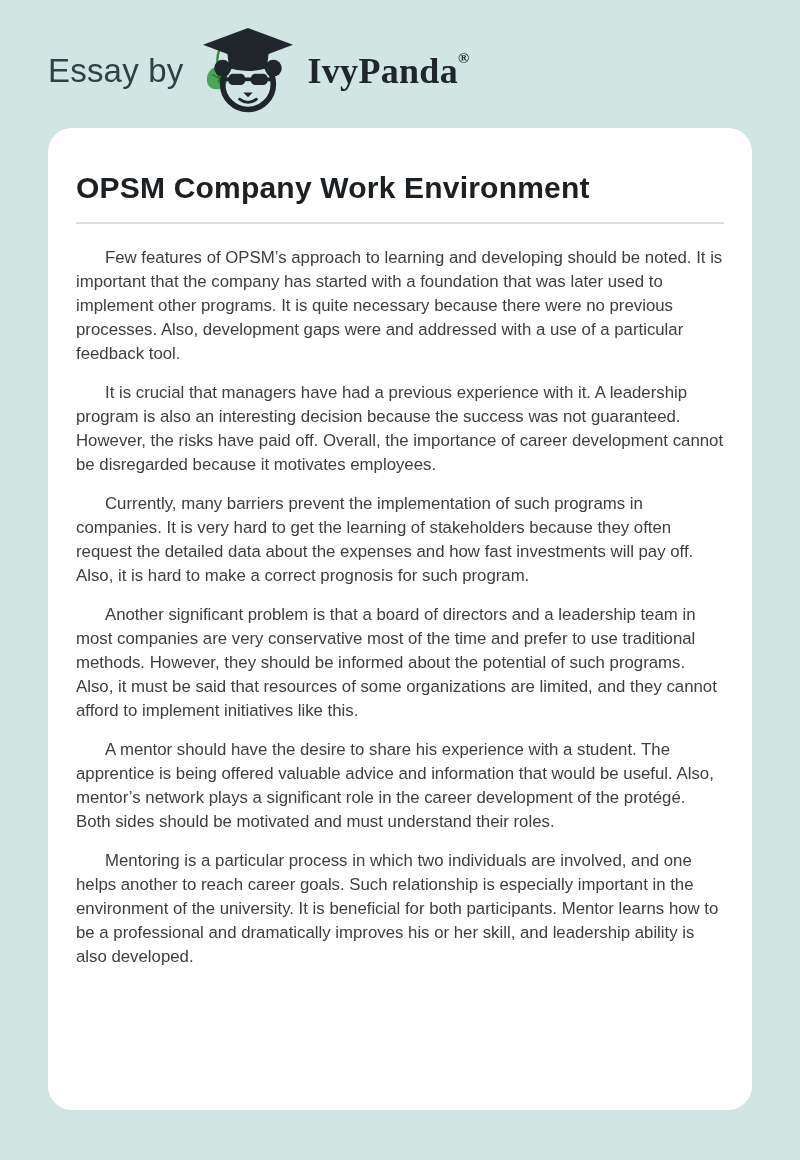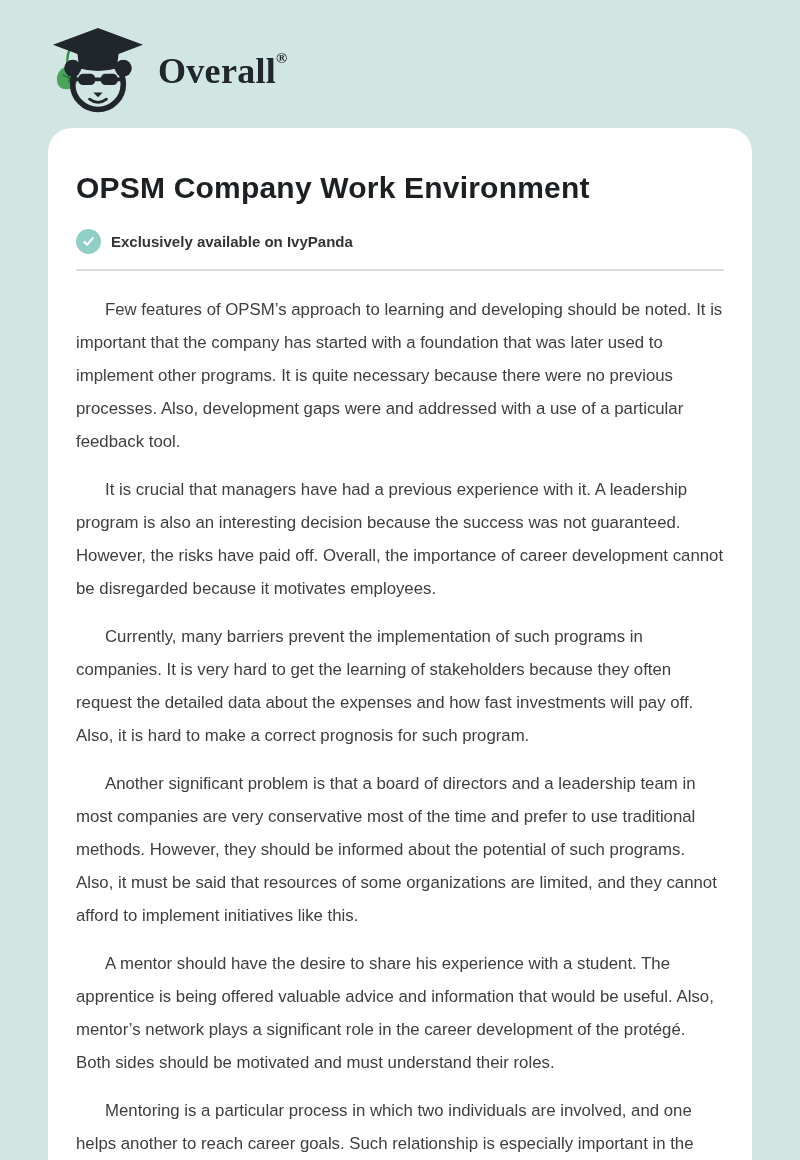--- a/index.html
+++ b/index.html
@@ -74,32 +74,33 @@
     color: #343434;
   }
   .divider {
     border: none;
     border-top: 2px solid #dcdcdc;
     margin-top: 15px;
   }
   .essay-body { margin-top: 22px; }
   .essay-body p {
     font-size: 16.8px;
-    line-height: 33px;
+    line-height: 24px;
     color: #3e3e3e;
     text-indent: 29px;
     margin-bottom: 15px;
     text-align: left;
   }
   .essay-body p:last-child { margin-bottom: 0; }
 </style>
 </head>
 <body>
 
 <header class="site-header">
+  <span class="essay-by">Essay by</span>
   <span class="logo">
     <svg width="100" height="90" viewBox="0 0 104 96" aria-hidden="true">
 
       <path d="M22 24 Q17 36 21 47" stroke="#2f8d47" stroke-width="2.5" fill="none"></path>
 
       <path d="M21 43 C11 44 6 53 9 62 C13 70 25 69 29 61 C32 54 29 46 21 43 Z" fill="#4aa55a"></path>
       <path d="M19 46 L24 66" stroke="#1f6e34" stroke-width="1.6" fill="none"></path>
       <path d="M14 52 L26 58 M27 49 L20 60" stroke="#1f6e34" stroke-width="1.2" fill="none"></path>
 
       <polygon points="52,2 100,20 52,38 4,20" fill="#20262b"></polygon>
@@ -111,34 +112,26 @@
       <circle cx="52" cy="62" r="27" fill="none" stroke="#20262b" stroke-width="6"></circle>
 
       <path d="M27 57 H77" stroke="#20262b" stroke-width="4"></path>
       <rect x="31" y="51" width="18" height="12" rx="5" fill="#20262b"></rect>
       <rect x="55" y="51" width="18" height="12" rx="5" fill="#20262b"></rect>
 
       <path d="M47 71 h10 l-5 5 z" fill="#20262b"></path>
       <path d="M43 78 Q52 85 61 78" stroke="#20262b" stroke-width="3" fill="none" stroke-linecap="round"></path>
     </svg>
   </span>
-  <span class="brand"><span>Overall</span><sup>®</sup></span>
+  <span class="brand"><span>IvyPanda</span><sup>®</sup></span>
 </header>
 
 <main class="card">
   <h1 class="essay-title">OPSM Company Work Environment</h1>
 
-  <div class="badge">
-    <span class="check-circle">
-      <svg width="13" height="13" viewBox="0 0 14 14" aria-hidden="true">
-        <path d="M2.5 7.5 L5.5 10.5 L11.5 3.5" stroke="#ffffff" stroke-width="2.4" fill="none" stroke-linecap="round" stroke-linejoin="round"></path>
-      </svg>
-    </span>
-    <span class="badge-text">Exclusively available on IvyPanda</span>
-  </div>
 
   <hr class="divider">
 
   <div class="essay-body">
     <p>Few features of OPSM’s approach to learning and developing should be noted. It is important that the company has started with a foundation that was later used to implement other programs. It is quite necessary because there were no previous processes. Also, development gaps were and addressed with a use of a particular feedback tool.</p>
     <p>It is crucial that managers have had a previous experience with it. A leadership program is also an interesting decision because the success was not guaranteed. However, the risks have paid off. Overall, the importance of career development cannot be disregarded because it motivates employees.</p>
     <p>Currently, many barriers prevent the implementation of such programs in companies. It is very hard to get the learning of stakeholders because they often request the detailed data about the expenses and how fast investments will pay off. Also, it is hard to make a correct prognosis for such program.</p>
     <p>Another significant problem is that a board of directors and a leadership team in most companies are very conservative most of the time and prefer to use traditional methods. However, they should be informed about the potential of such programs. Also, it must be said that resources of some organizations are limited, and they cannot afford to implement initiatives like this.</p>
     <p>A mentor should have the desire to share his experience with a student. The apprentice is being offered valuable advice and information that would be useful. Also, mentor’s network plays a significant role in the career development of the protégé. Both sides should be motivated and must understand their roles.</p>
     <p>Mentoring is a particular process in which two individuals are involved, and one helps another to reach career goals. Such relationship is especially important in the environment of the university. It is beneficial for both participants. Mentor learns how to be a professional and dramatically improves his or her skill, and leadership ability is also developed.</p>

